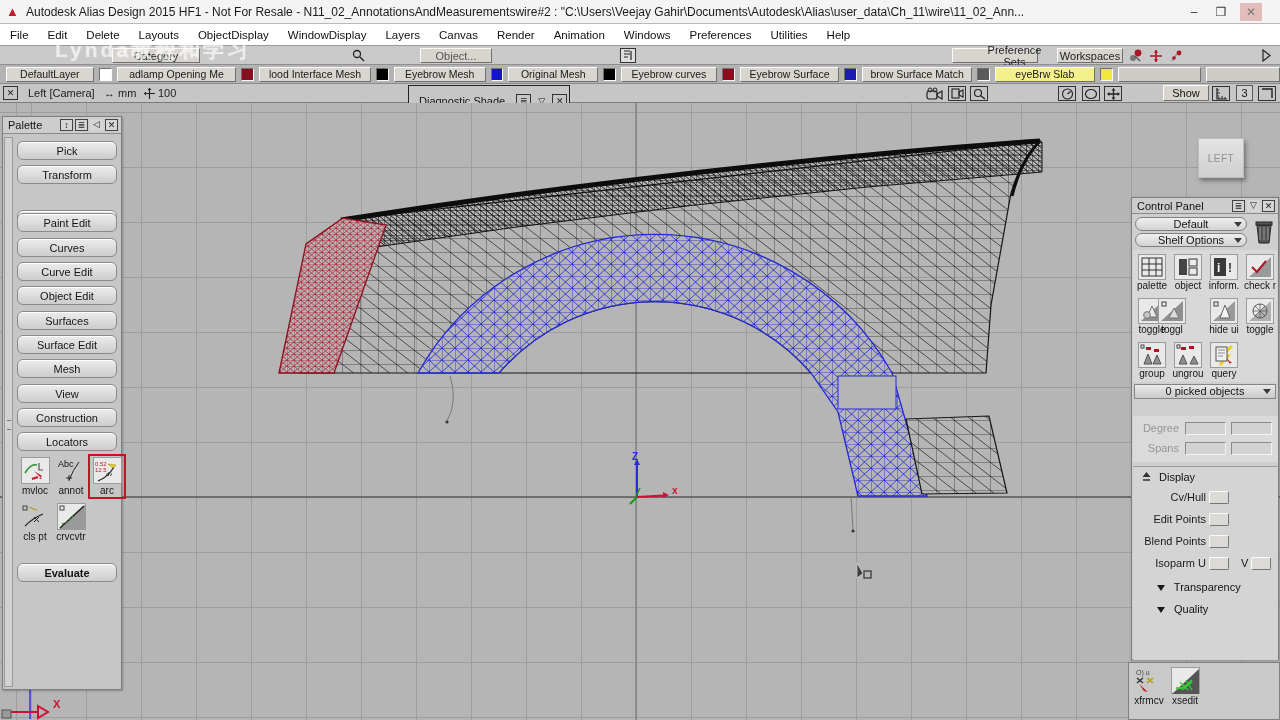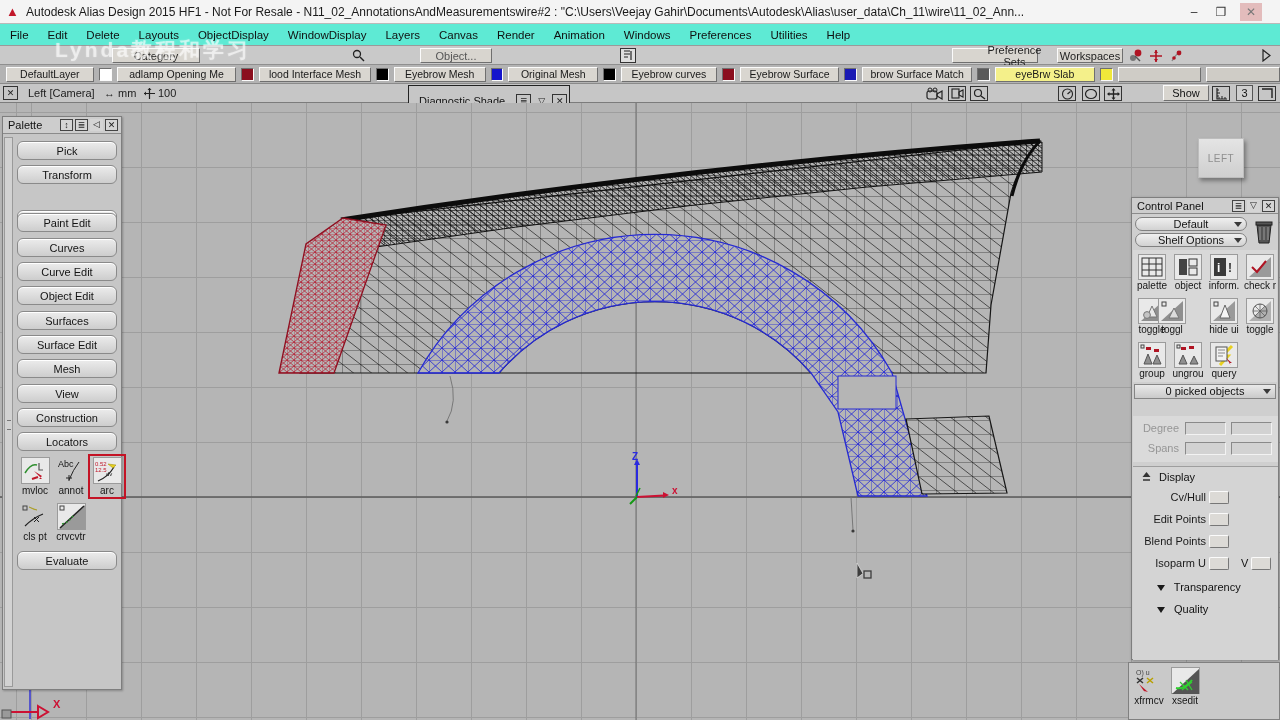--- a/index.html
+++ b/index.html
@@ -9,21 +9,21 @@
 
   
   .titlebar { position:absolute; left:0; top:0; width:1280px; height:24px; background:#f4f4f4;
               border-bottom:1px solid #b9b9b9; display:flex; align-items:center; }
   .alias-logo { width:14px; height:14px; margin:0 6px 0 6px; color:#c2182b; font-size:13px; line-height:14px; }
   .titletext { font-size:12px; color:#1a1a1a; white-space:nowrap; overflow:hidden; width:1130px; }
   .wbtn { position:absolute; top:3px; width:22px; height:18px; display:flex; align-items:center;
           justify-content:center; font-size:12px; color:#333; }
   .wbtn.min{ left:1183px; } .wbtn.max{ left:1210px; } .wbtn.cls{ left:1240px; background:#e3bcbc; color:#777; }
 
-  .menubar { position:absolute; left:0; top:24px; width:1280px; height:22px; background:#5eead4;
+  .menubar { position:absolute; left:0; top:24px; width:1280px; height:22px; background:#ffffff;
              border-bottom:1px solid #9a9a9a; display:flex; align-items:center; gap:19px; padding-left:10px; }
   .menubar span { font-size:11.5px; color:#101010; }
 
   
   .promptrow { position:absolute; left:0; top:46px; width:1280px; height:19px; background:#c9c9c9;
                border-bottom:1px solid #8f8f8f; }
   .rbtn { position:absolute; top:2px; height:15px; background:#d8d5cf; border:1px solid;
           border-color:#fbfbfb #6f6f6f #6f6f6f #fbfbfb; display:flex; align-items:center;
           justify-content:center; font-size:11px; padding:0 8px; color:#222; }
   .prompt-input { position:absolute; left:652px; top:1px; width:306px; height:16px; background:#fff;
@@ -440,21 +440,21 @@
         <svg width="28" height="26">
             <path d="M0,26 L28,0 L28,26 Z" fill="#9a9a9a"></path>
             <path d="M2,24 L26,2" stroke="#222" stroke-width="1.5"></path>
             <path d="M4,20 q8,-2 12,-10" stroke="#2f8f2f" stroke-width="1.5" fill="none" stroke-dasharray="2,2"></path>
             <rect x="2" y="2" width="4" height="4" fill="none" stroke="#444"></rect>
           </svg>
       </div>
       <div class="tlabel">crvcvtr</div>
     </div>
 
-    <div class="ptab" style="top:434px;">Evaluate</div>
+    <div class="ptab" style="top:446px;font-weight:bold;">Evaluate</div>
   </div>
 
   <div class="cpanel">
     <div class="cp-head">
       <span class="t">Control Panel</span>
       <span class="hicon">≣</span>
       <span class="hicon" style="border:none;">▽</span>
       <span class="hicon">✕</span>
     </div>
     <div class="dd" style="left:3px; top:19px; width:112px;">

